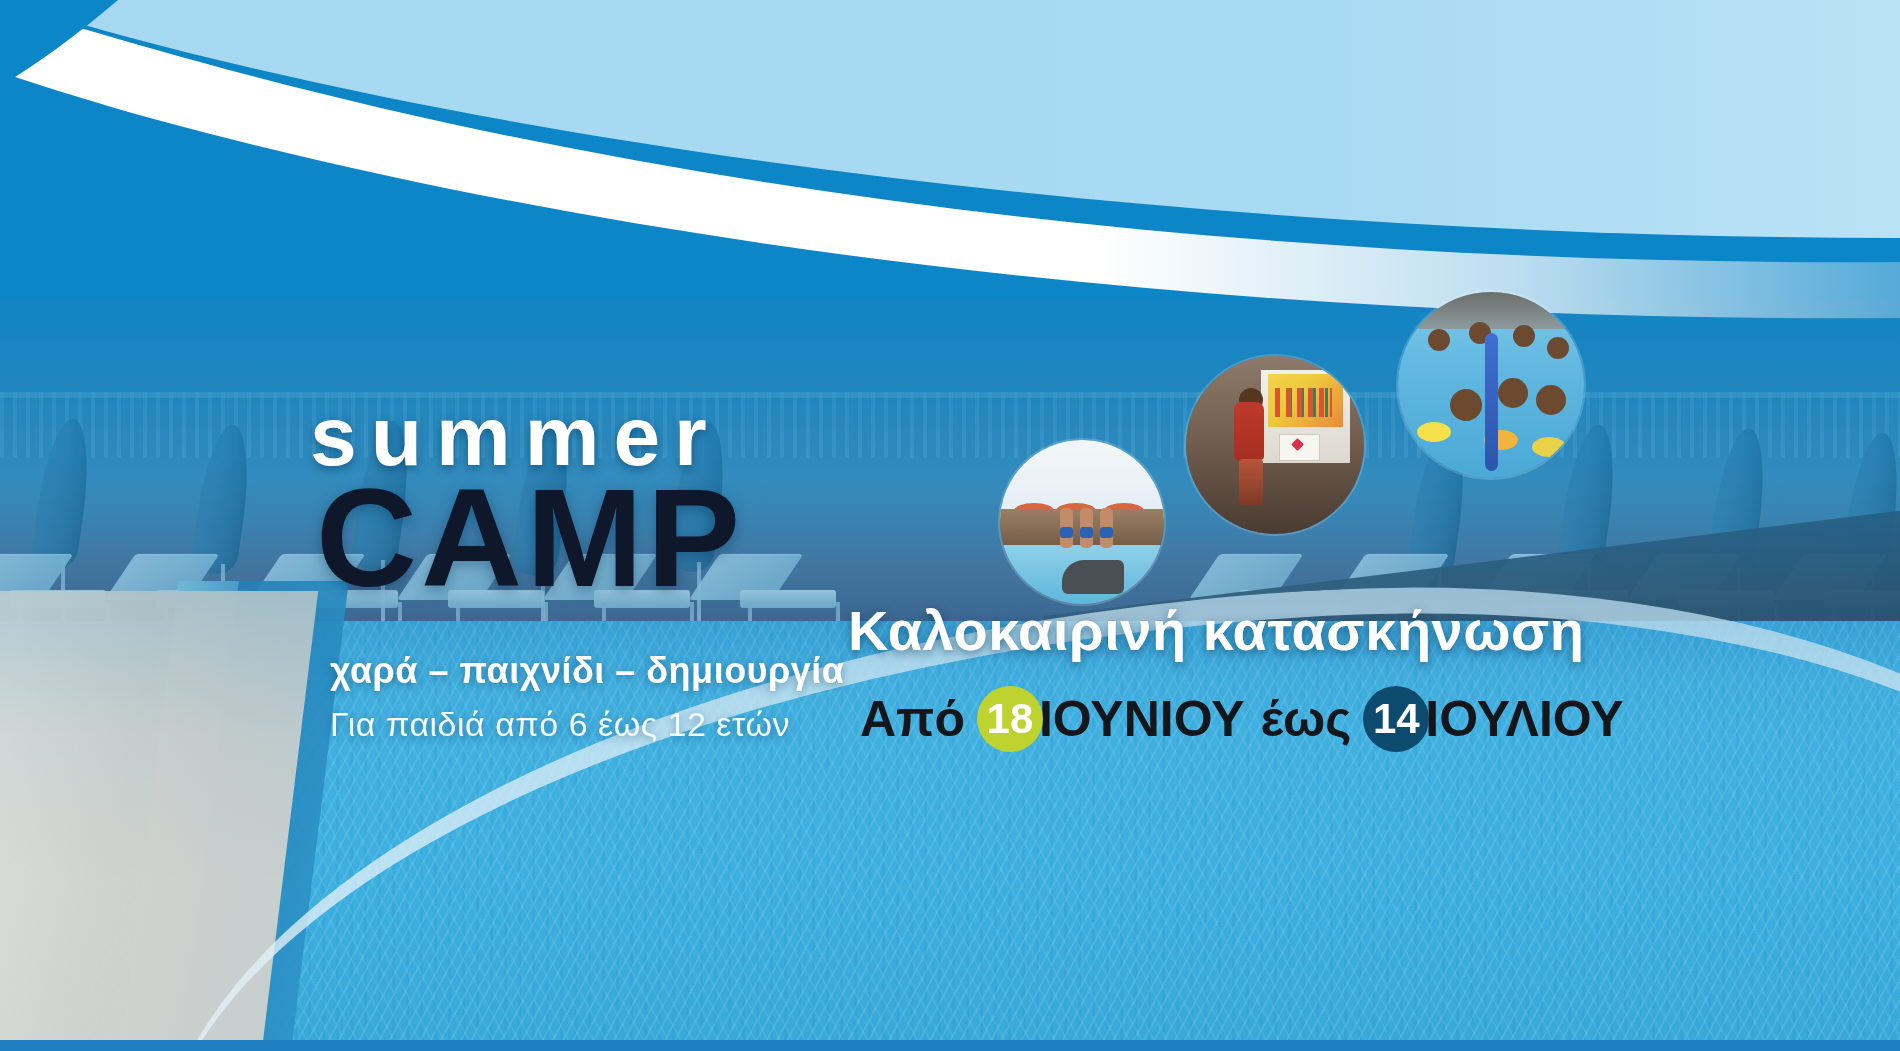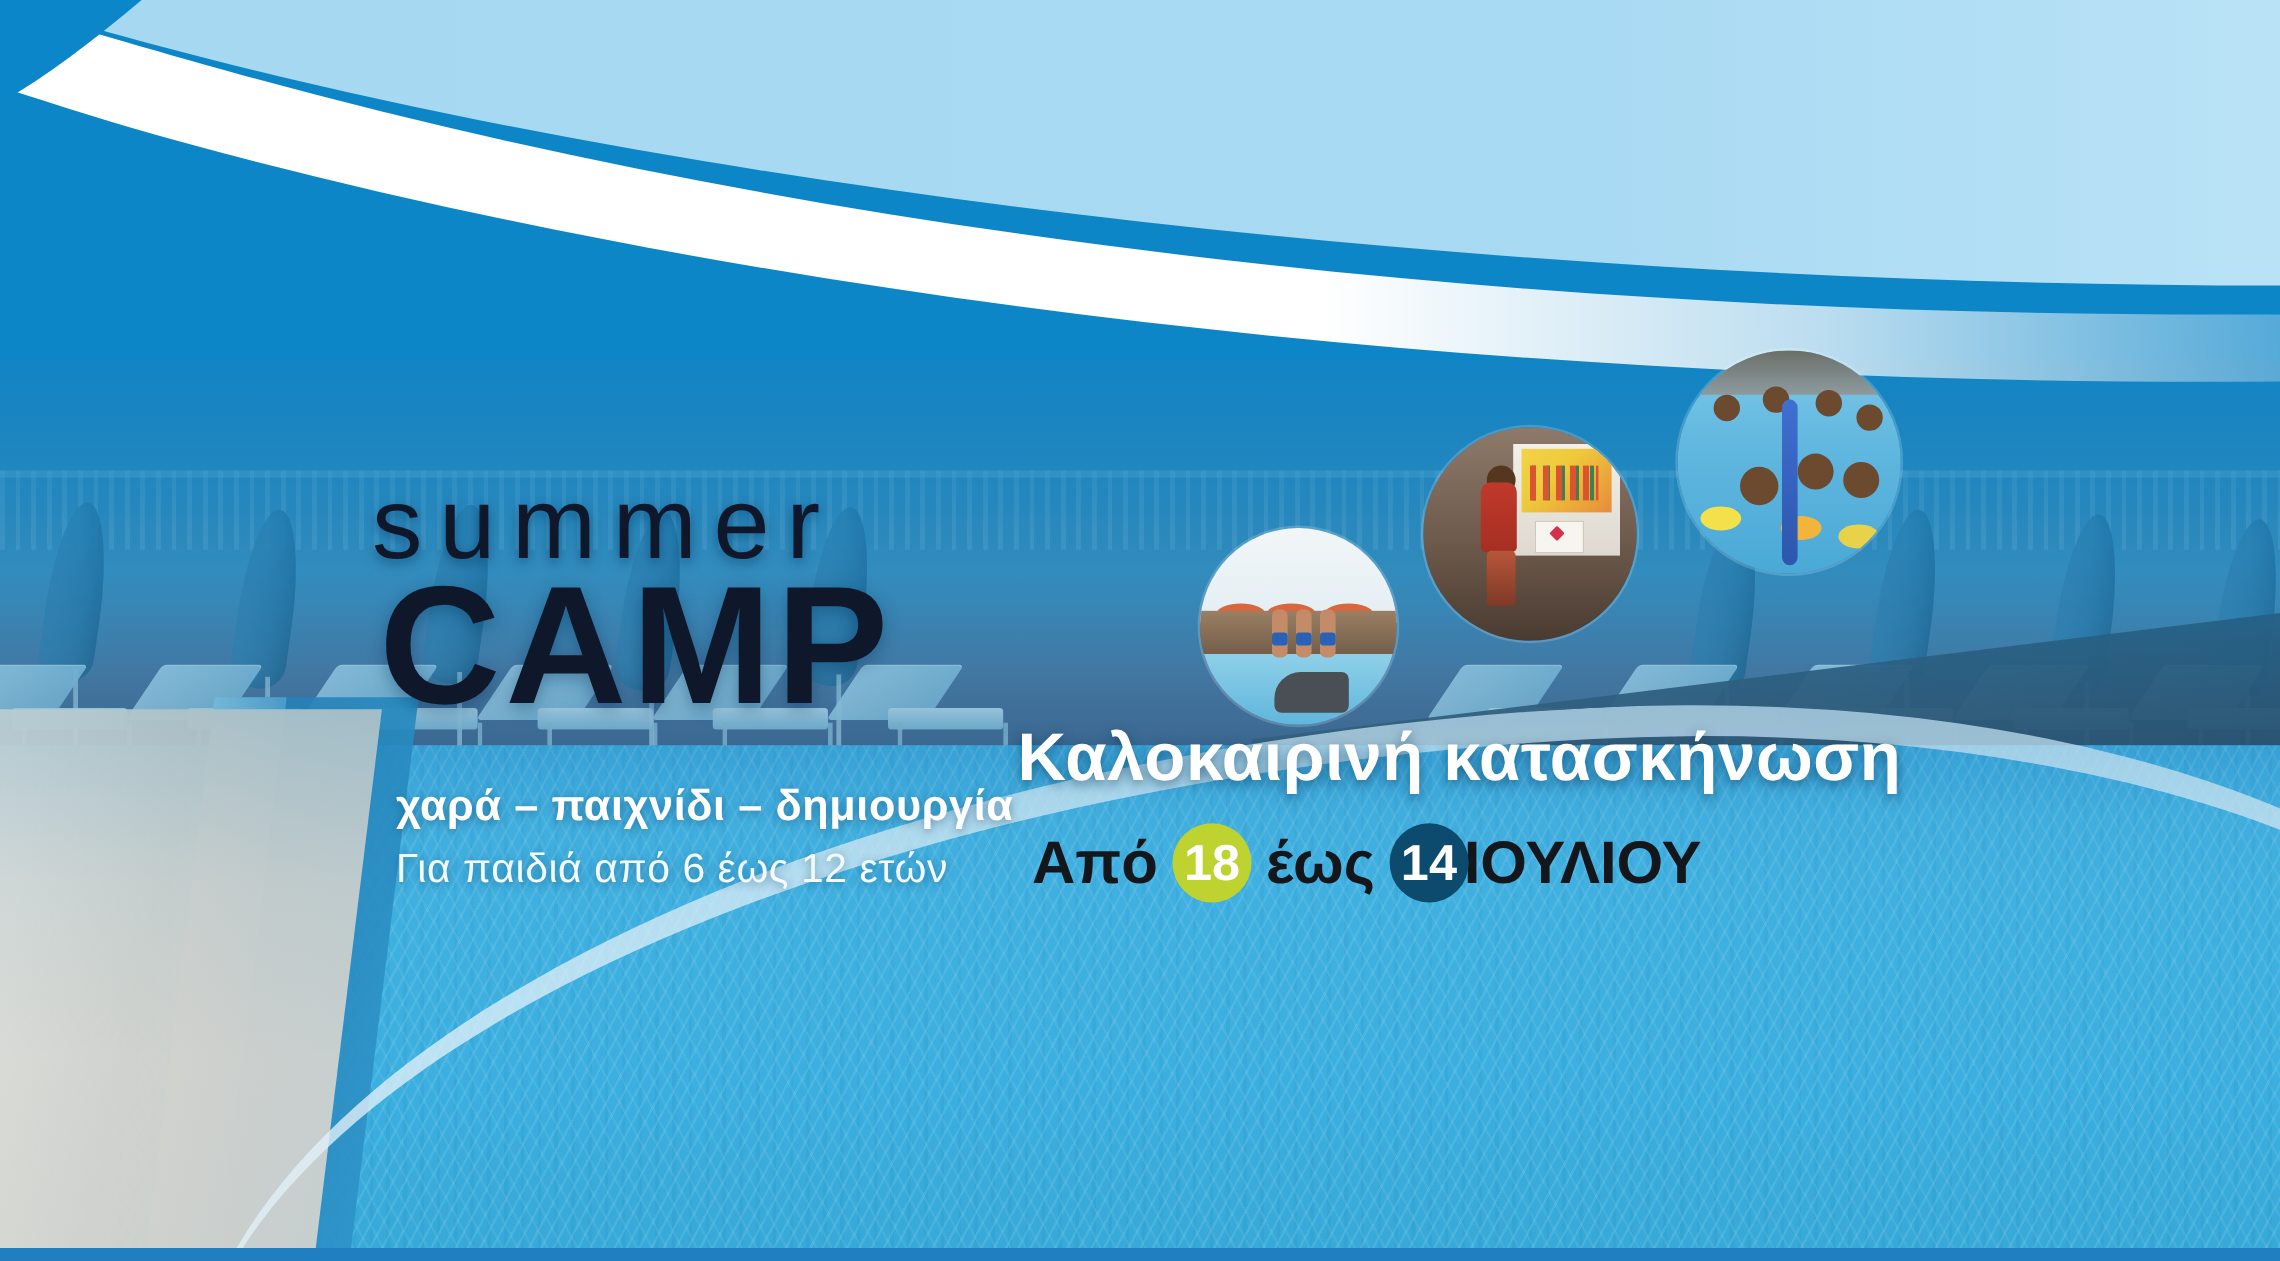--- a/index.html
+++ b/index.html
@@ -368,22 +368,22 @@
     text-shadow: 0 2px 7px rgba(0,60,100,.45);
     white-space: nowrap;
   }
 
   .summer {
     position: absolute;
     left: 310px;
     top: 388px;
     font-size: 84px;
     letter-spacing: 14px;
-    color: #0f172a;
-    font-weight: 400;
+    color: #ffffff;
+    font-weight: 700;
     text-shadow: 0 3px 10px rgba(0,55,95,.55);
     white-space: nowrap;
   }
 
   .camp {
     position: absolute;
     left: 316px;
     top: 468px;
     font-size: 140px;
     letter-spacing: 4px;
@@ -663,18 +663,19 @@
 
   <div class="tagline">χαρά – παιχνίδι – δημιουργία</div>
 
   <div class="agerange">Για παιδιά από 6 έως 12 ετών</div>
 
   <div class="headline">Καλοκαιρινή κατασκήνωση</div>
 
   <div class="dateline">
     <span class="word spaced-r">Από</span>
     <span class="date-badge green">18</span>
+    <span class="word">ΙΟΥΝΙΟΥ</span>
     <span class="word spaced-l spaced-r">έως</span>
     <span class="date-badge orange">14</span>
     <span class="word">ΙΟΥΛΙΟΥ</span>
   </div>
 
 </div>
 
 </body></html>

